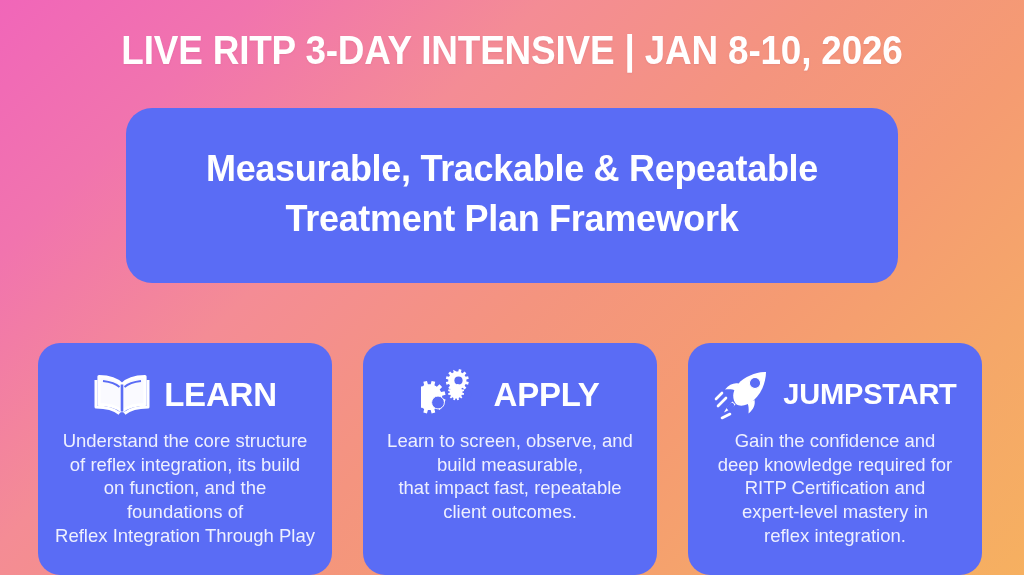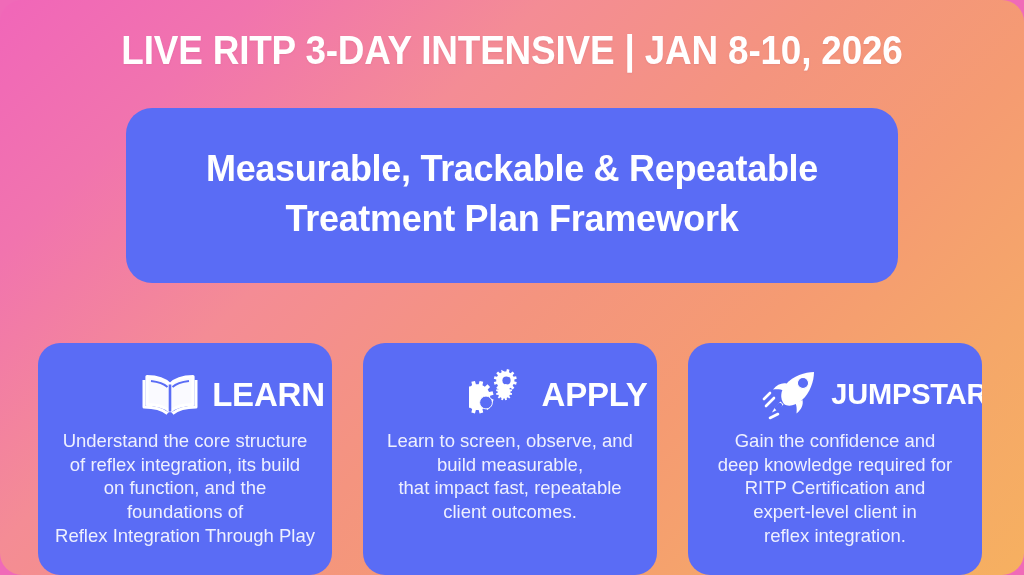--- a/index.html
+++ b/index.html
@@ -16,21 +16,20 @@
     background:
       linear-gradient(135deg,
         #f166b9 0%,
         #f174ae 16%,
         #f48c95 34%,
         #f4947f 52%,
         #f59b72 68%,
         #f5a769 84%,
         #f6b060 100%);
     overflow:hidden;
-    border-radius:22px;
   }
 
   
   #headline {
     position:absolute;
     left:0; top:30px; width:1024px;
     text-align:center;
     color:#ffffff;
     font-size:41px;
     font-weight:bold;
@@ -99,21 +98,20 @@
   #card-learn     { left:38px;  }
   #card-apply     { left:363px; }
   #card-jumpstart { left:688px; }
 
   .card-head {
     position:absolute;
     left:0; top:22px; width:294px;
     height:58px;
     display:flex; align-items:center; justify-content:center;
     gap:13px;
-    margin-left:48px;
   }
   .card-icon { flex:0 0 auto; display:block; }
   .card-icon svg { display:block; }
   .card-title {
     color:#ffffff;
     font-size:33px;
     font-weight:bold;
     letter-spacing:-0.2px;
     line-height:1;
   }
@@ -220,18 +218,18 @@
           <path d="M13 30 L5 38" stroke="#ffffff" stroke-width="2.6" stroke-linecap="round"></path>
           <path d="M17 46 L9 50" stroke="#ffffff" stroke-width="2.6" stroke-linecap="round"></path>
         </svg>
       </span>
       <span class="card-title">JUMPSTART</span>
     </div>
     <div class="card-body">
       <span>Gain the confidence and</span>
       <span>deep knowledge required for</span>
       <span>RITP Certification and</span>
-      <span>expert-level client in</span>
+      <span>expert-level mastery in</span>
       <span>reflex integration.</span>
     </div>
   </div>
 
 </div>
 
 </body></html>

